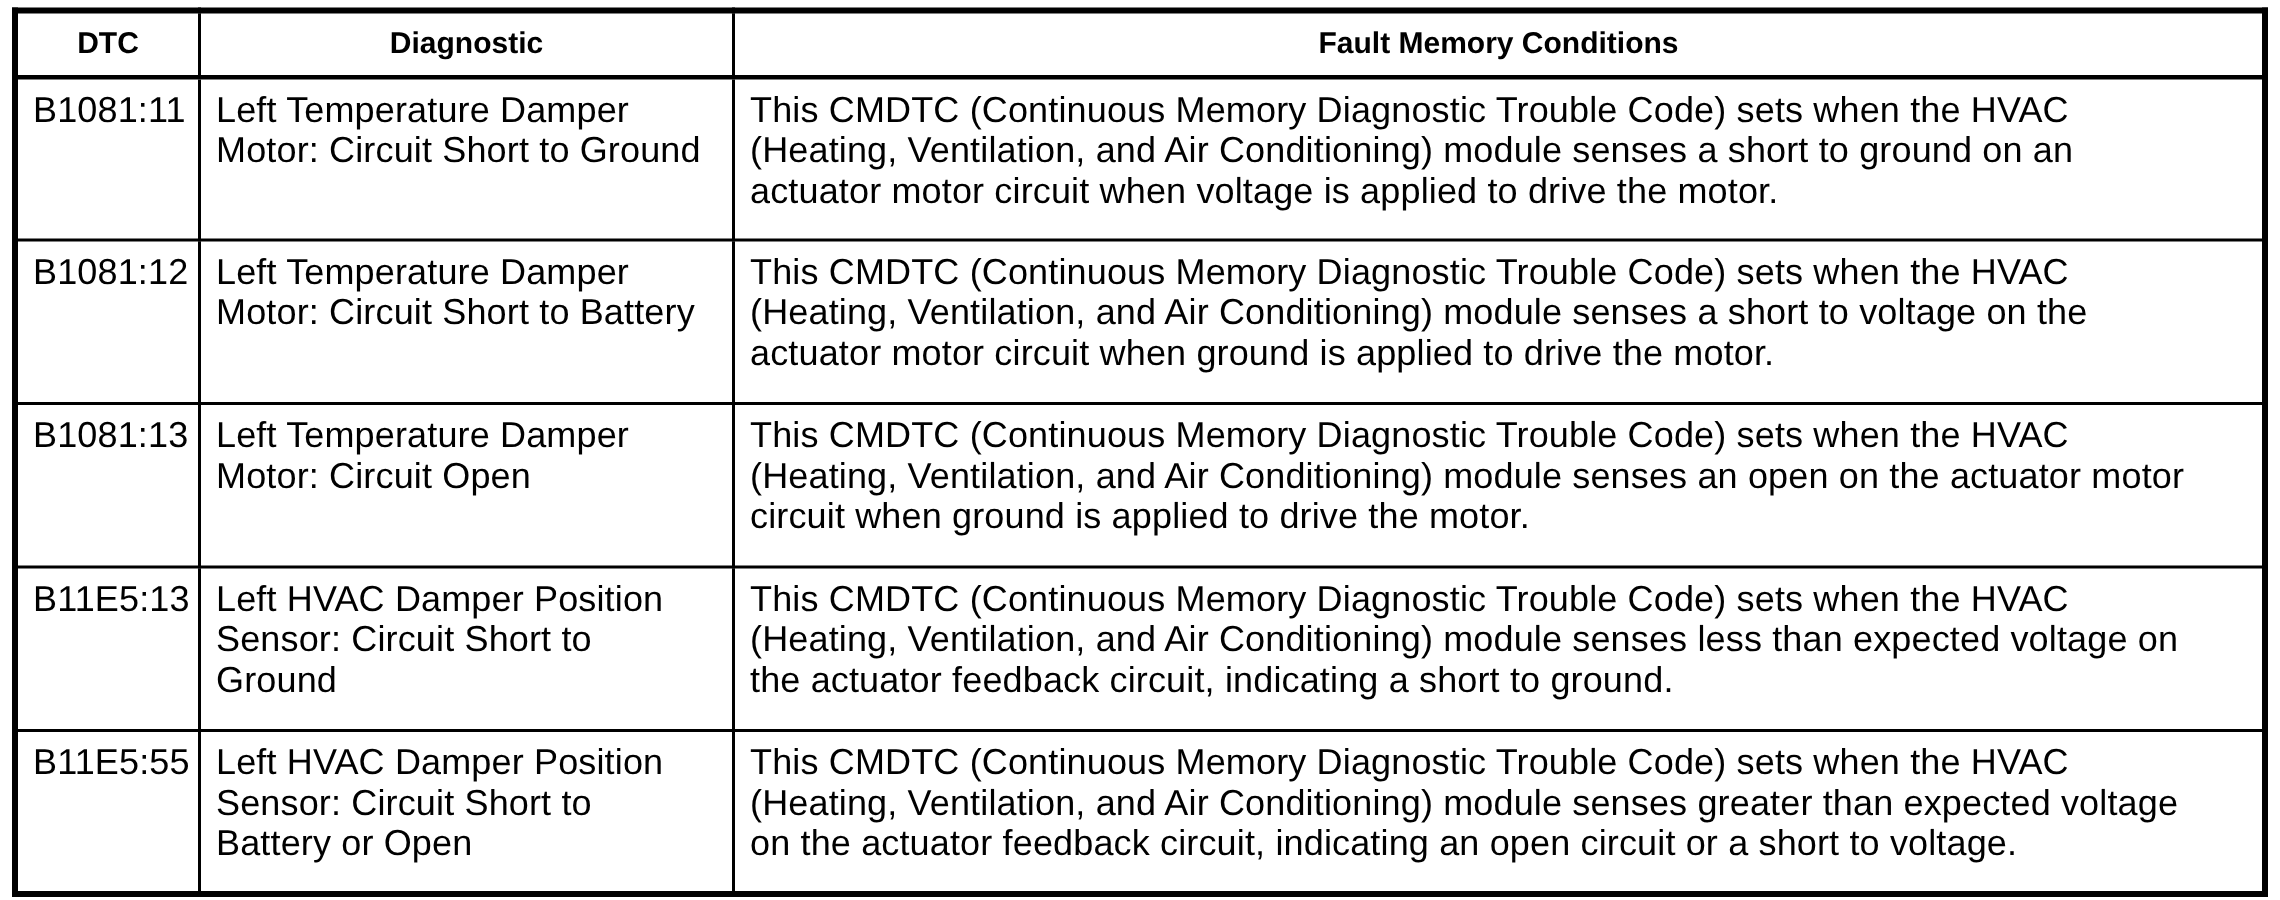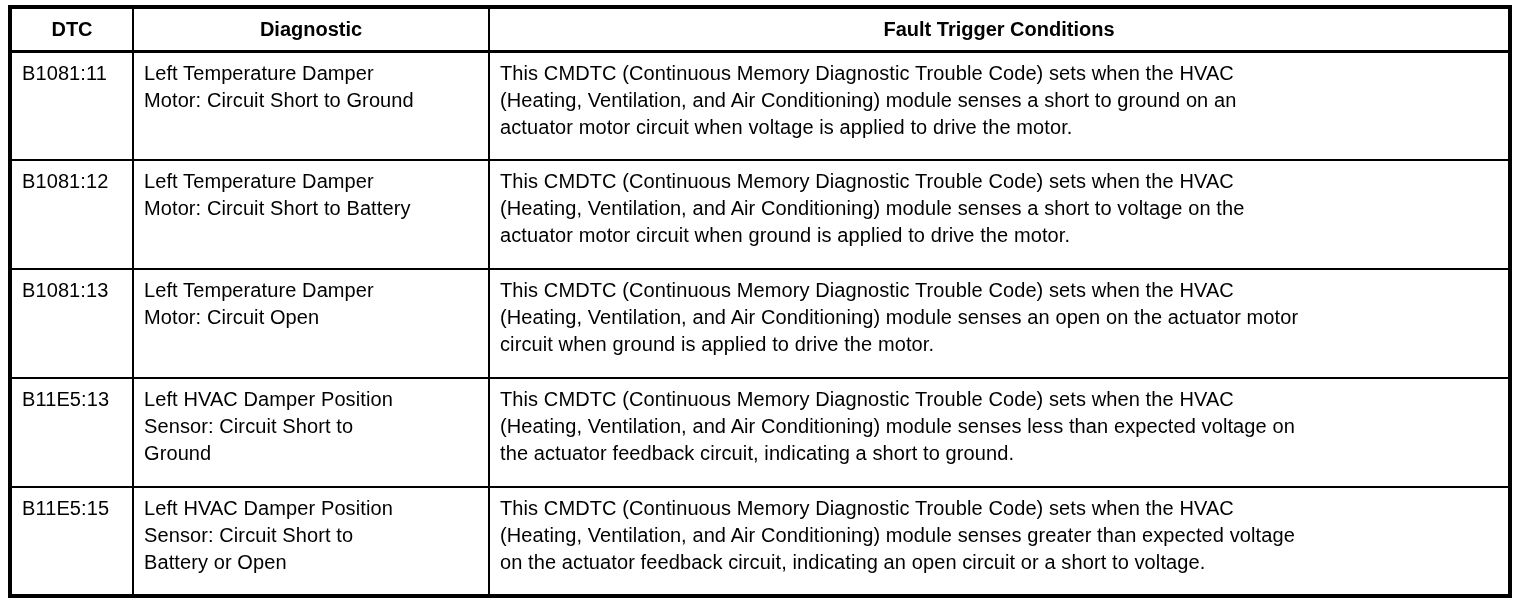--- a/index.html
+++ b/index.html
@@ -38,42 +38,42 @@
     text-align: center;
     font-weight: bold;
     font-size: 20px;
     border-bottom: 3px solid #000000;
     padding: 2px 4px;
   }
   tbody tr { height: 109px; }
   tbody td { padding: 7px 9px 4px 10px; }
 
   .cell-text {
-    font-size: 20px;
+    font-size: 24px;
     line-height: 27px;
     white-space: pre-line;
     letter-spacing: 0.1px;
   }
   td.dtc-cell .cell-text { white-space: nowrap; }
 </style>
 </head>
 <body>
 
 <div class="page">
   <table class="dtc-table">
     <colgroup>
       <col class="col-dtc">
       <col class="col-desc">
       <col class="col-cond">
     </colgroup>
     <thead>
       <tr>
         <th>DTC</th>
         <th>Diagnostic</th>
-        <th>Fault Trigger Conditions</th>
+        <th>Fault Memory Conditions</th>
       </tr>
     </thead>
     <tbody>
         <tr>
           <td class="dtc-cell">
             <div class="cell-text">B1081:11</div>
           </td>
           <td class="description-cell">
             <div class="cell-text">Left Temperature Damper
 Motor: Circuit Short to Ground</div>
@@ -122,21 +122,21 @@
 Ground</div>
           </td>
           <td class="conditions-cell">
             <div class="cell-text">This CMDTC (Continuous Memory Diagnostic Trouble Code) sets when the HVAC
 (Heating, Ventilation, and Air Conditioning) module senses less than expected voltage on
 the actuator feedback circuit, indicating a short to ground.</div>
           </td>
         </tr>
         <tr>
           <td class="dtc-cell">
-            <div class="cell-text">B11E5:15</div>
+            <div class="cell-text">B11E5:55</div>
           </td>
           <td class="description-cell">
             <div class="cell-text">Left HVAC Damper Position
 Sensor: Circuit Short to
 Battery or Open</div>
           </td>
           <td class="conditions-cell">
             <div class="cell-text">This CMDTC (Continuous Memory Diagnostic Trouble Code) sets when the HVAC
 (Heating, Ventilation, and Air Conditioning) module senses greater than expected voltage
 on the actuator feedback circuit, indicating an open circuit or a short to voltage.</div>

